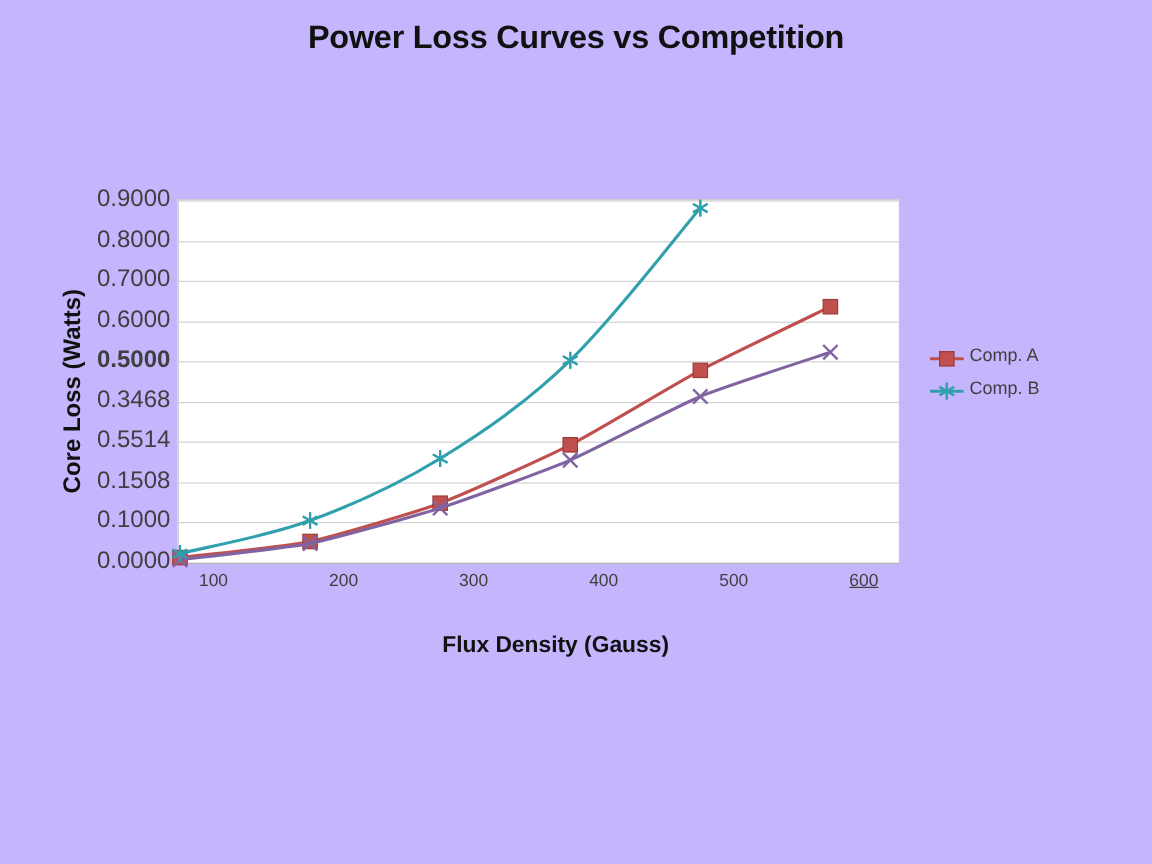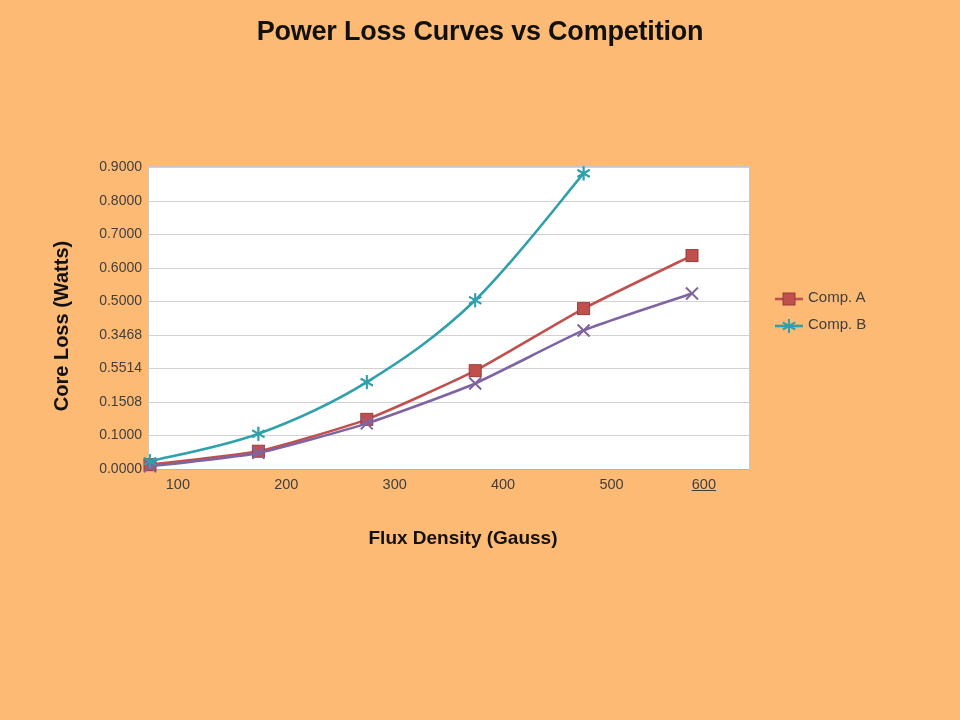--- a/index.html
+++ b/index.html
@@ -14,21 +14,21 @@
     font-family: "Liberation Sans", sans-serif;
     overflow: hidden;
     position: relative;
   }
 
   #slide {
     position: absolute;
     left: 0; top: 0;
     width: 960px;
     height: 720px;
-    background: #fdba74;
+    background: #c4b5fd;
   }
 
   
   #chart-title {
     position: absolute;
     left: 0;
     top: 16px;
     width: 960px;
     text-align: center;
     font-size: 27px;
@@ -91,21 +91,21 @@
   }
   .gridline.baseline {
     border-top: 1px solid #b4b4b4;
   }
 
   
   .ytick {
     position: absolute;
     right: 762px;      
     text-align: right;
-    font-size: 14px;
+    font-size: 20px;
     color: #3f3f3f;
     white-space: nowrap;
     font-family: "Liberation Sans", sans-serif;
   }
   #ytick-layer {
     position: absolute;
     left: 78px;
     top: 166px;
     width: 64px;
     height: 302px;
@@ -196,35 +196,35 @@
       <div class="gridline" style="top: 234.889px;"></div>
       <div class="gridline" style="top: 268.444px;"></div>
       <div class="gridline baseline" style="top: 302px;"></div>
     </div>
 
   <div id="ytick-layer">
       <div class="ytick" style="top: 0px;">0.9000</div>
       <div class="ytick" style="top: 33.5556px;">0.8000</div>
       <div class="ytick" style="top: 67.1111px;">0.7000</div>
       <div class="ytick" style="top: 100.667px;">0.6000</div>
-      <div class="ytick" style="top: 134.222px;">0.5000</div>
+      <div class="ytick" style="top: 134.222px; font-weight: bold;">0.5000</div>
       <div class="ytick" style="top: 167.778px;">0.3468</div>
       <div class="ytick" style="top: 201.333px;">0.5514</div>
       <div class="ytick" style="top: 234.889px;">0.1508</div>
       <div class="ytick" style="top: 268.444px;">0.1000</div>
       <div class="ytick" style="top: 302px;">0.0000</div>
     </div>
 
   <div id="xtick-layer">
       <div class="xtick" style="left: 2px;">100</div>
       <div class="xtick" style="left: 110.4px;">200</div>
       <div class="xtick" style="left: 218.8px;">300</div>
       <div class="xtick" style="left: 327.2px;">400</div>
       <div class="xtick" style="left: 435.6px;">500</div>
-      <div class="xtick" style="left: 528px; text-decoration: underline;">600</div>
+      <div class="xtick" style="left: 544px; text-decoration: underline;">600</div>
     </div>
 
   <svg id="series-svg" viewBox="0 0 600 302" preserveAspectRatio="none">
       <g>
         <path d="M 2 298.64444444444445 C 11.756 297.4364444444444 90.888 289.2992222222222 110.4 285.22222222222223 C 129.912 281.14522222222223 199.288 260.5924444444444 218.8 253.34444444444443 C 238.312 246.09644444444444 307.688 214.6548888888889 327.2 204.6888888888889 C 346.712 194.7228888888889 416.088 152.9697111111111 435.6 142.61111111111111 C 455.112 132.25251111111112 534.244 94.36493333333334 544 89.59333333333333" fill="none" stroke="#C0504D" stroke-width="2.6" stroke-linecap="round"></path>
         <g>
           <rect x="-4" y="292.64444444444445" width="12" height="12" fill="#C0504D" stroke="#9c3b38" stroke-width="1"></rect>
         </g>
         <g>
           <rect x="104.4" y="279.22222222222223" width="12" height="12" fill="#C0504D" stroke="#9c3b38" stroke-width="1"></rect>

